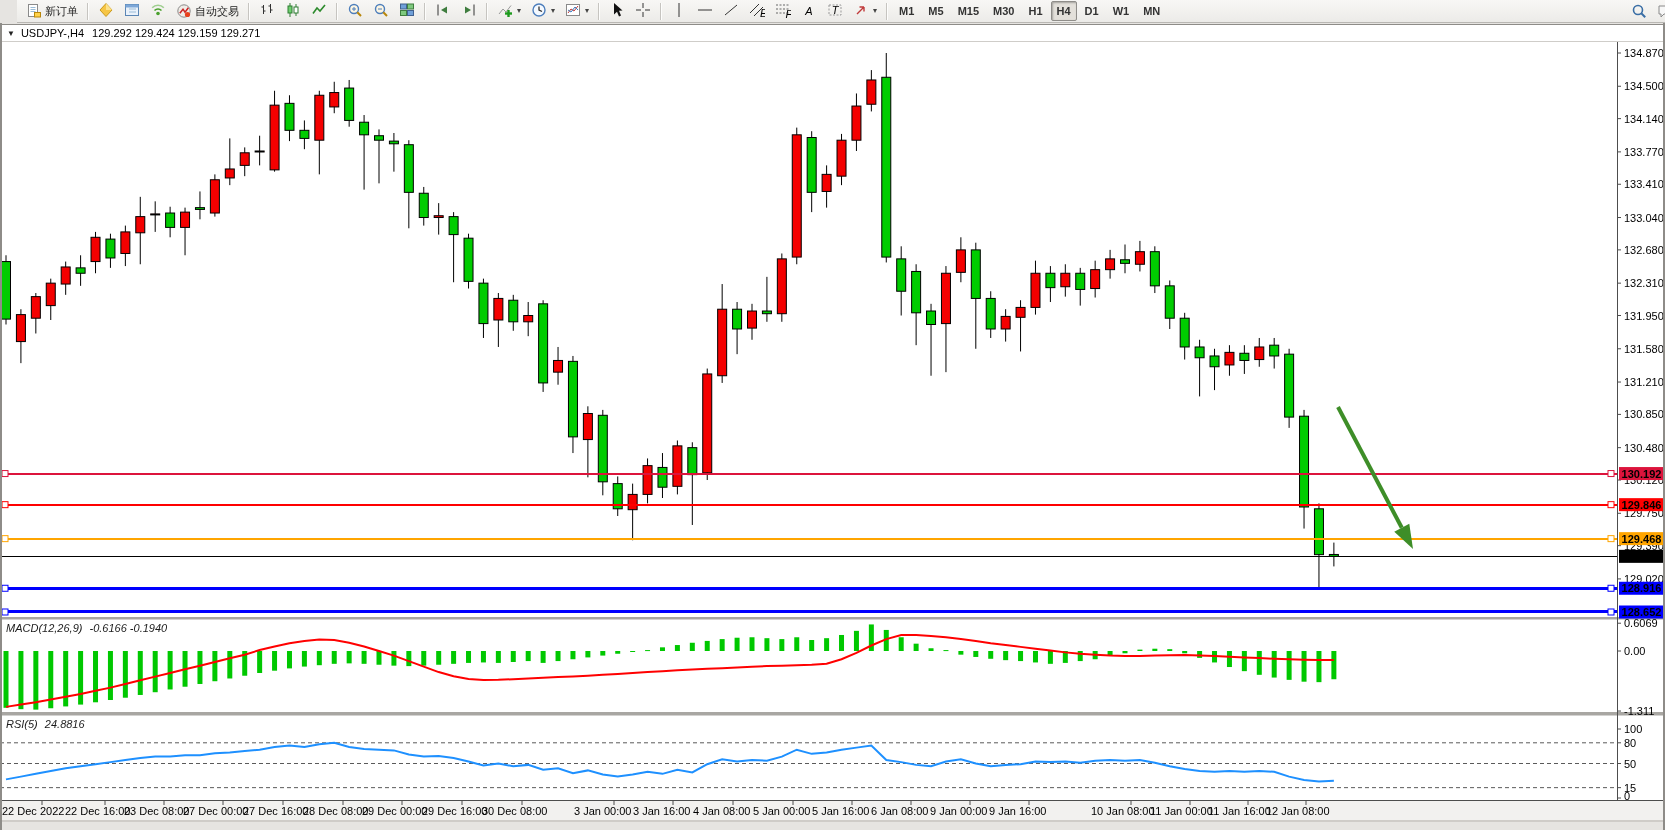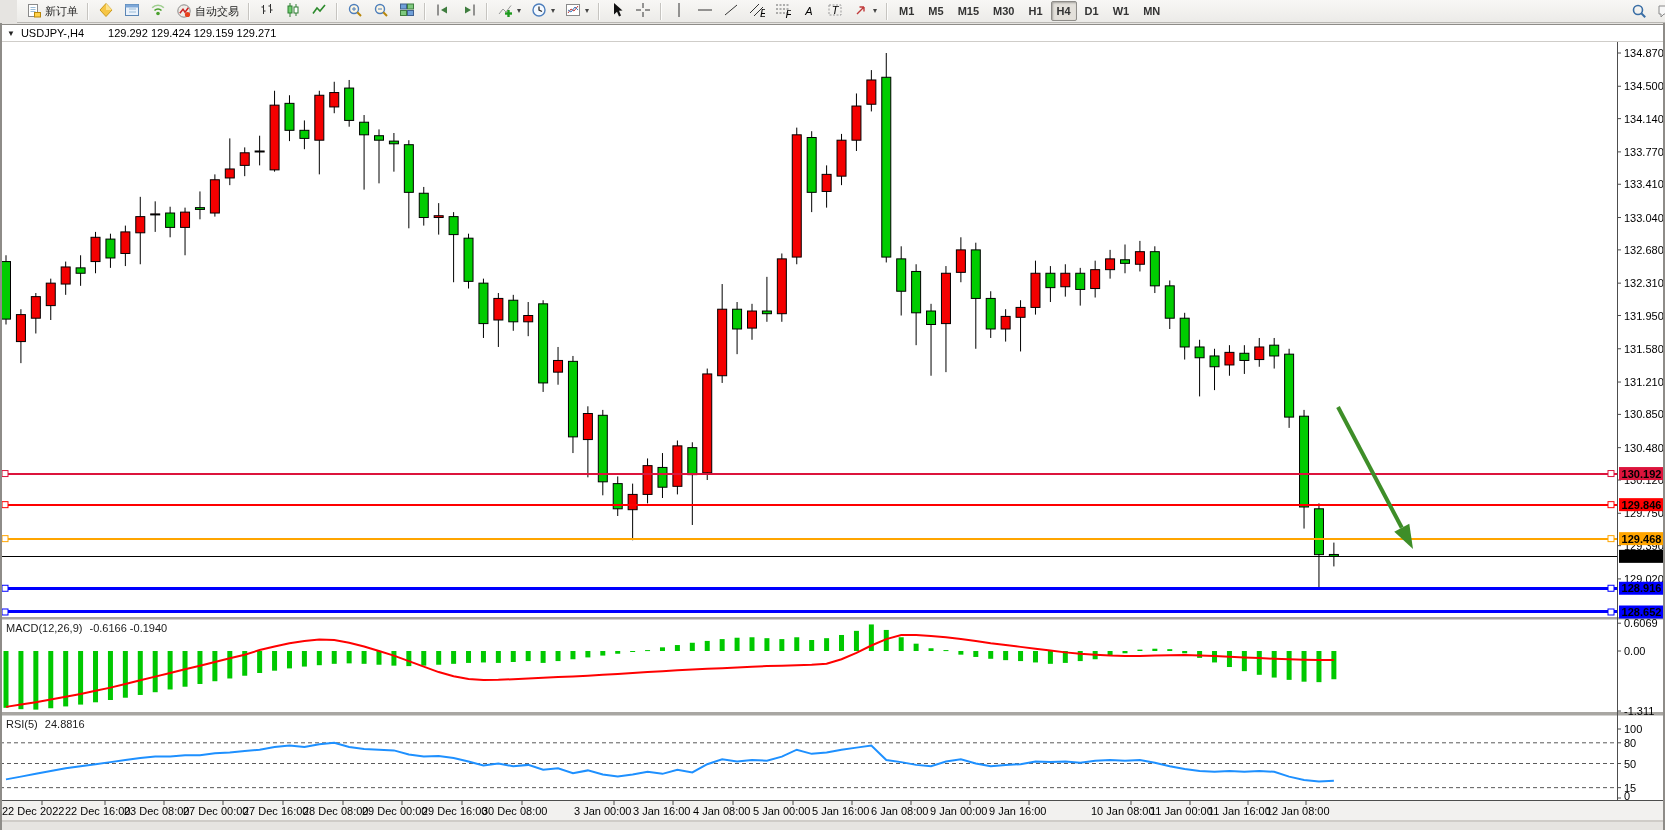--- a/index.html
+++ b/index.html
@@ -21,21 +21,21 @@
   #chat-badge{position:absolute;top:-3px;right:-5px;background:#e8401c;color:#fff;border-radius:8px;
     font-size:8px;line-height:11px;min-width:8px;padding:0 3px;font-weight:bold;text-align:center;}
   
   #win-left,#win-right{position:absolute;top:23px;bottom:0;width:2px;background:#8e8c88;z-index:5}
   #win-left{left:0}#win-right{right:0}
   #titlebar{position:absolute;left:2px;right:2px;top:24px;height:16px;background:#fff;
     border-top:1px solid #8e8c88;border-bottom:1px solid #cfcdc9;font-size:11px;color:#000;
     display:flex;align-items:center;padding-left:5px;gap:6px;z-index:4;}
   #collapse{font-size:8px;color:#222;cursor:default}
   #chart-svg{position:absolute;left:0;top:41px;width:1665px;height:781px;}
-  .ind-label{position:absolute;font-size:11px;color:#1c1c1c;z-index:3;left:6px;}
+  .ind-label{position:absolute;font-size:11px;color:#1c1c1c;z-index:3;left:6px;font-style:italic;}
   #macd-label{top:622px;}
   #rsi-label{top:718px;}
   svg text{font-family:"Liberation Sans",sans-serif;font-size:11px;fill:#000;}
 </style>
 </head>
 <body>
 
 <div id="toolbar">
   <button class="tbtn">
     <i>
@@ -272,21 +272,21 @@
     </button>
   </span>
 </div>
 
 <div id="win-left"></div>
 <div id="win-right"></div>
 
 <div id="titlebar">
   <span id="collapse">▼</span>
   <span>USDJPY-,H4</span>
-  <span style="margin-left:18px;text-align:right;">129.292 129.424 129.159 129.271</span>
+  <span style="margin-left:2px;text-align:right;">129.292 129.424 129.159 129.271</span>
 </div>
 
 <svg id="chart-svg" viewBox="0 41 1665 781">
     <rect x="0" y="41" width="1665" height="759" fill="#ffffff"></rect>
     <rect x="0" y="800" width="1665" height="22" fill="#f2f1ef"></rect>
     <rect x="0" y="41" width="1617" height="576" fill="#ffffff"></rect>
     <g>
       <g>
         <line x1="6" y1="255.275" x2="6" y2="324.49800000000096" stroke="#000" stroke-width="1"></line>
         <rect x="1.5" y="261.5679999999994" width="9" height="57.53600000000131" fill="#00CC00" stroke="#000" stroke-width="1"></rect>

